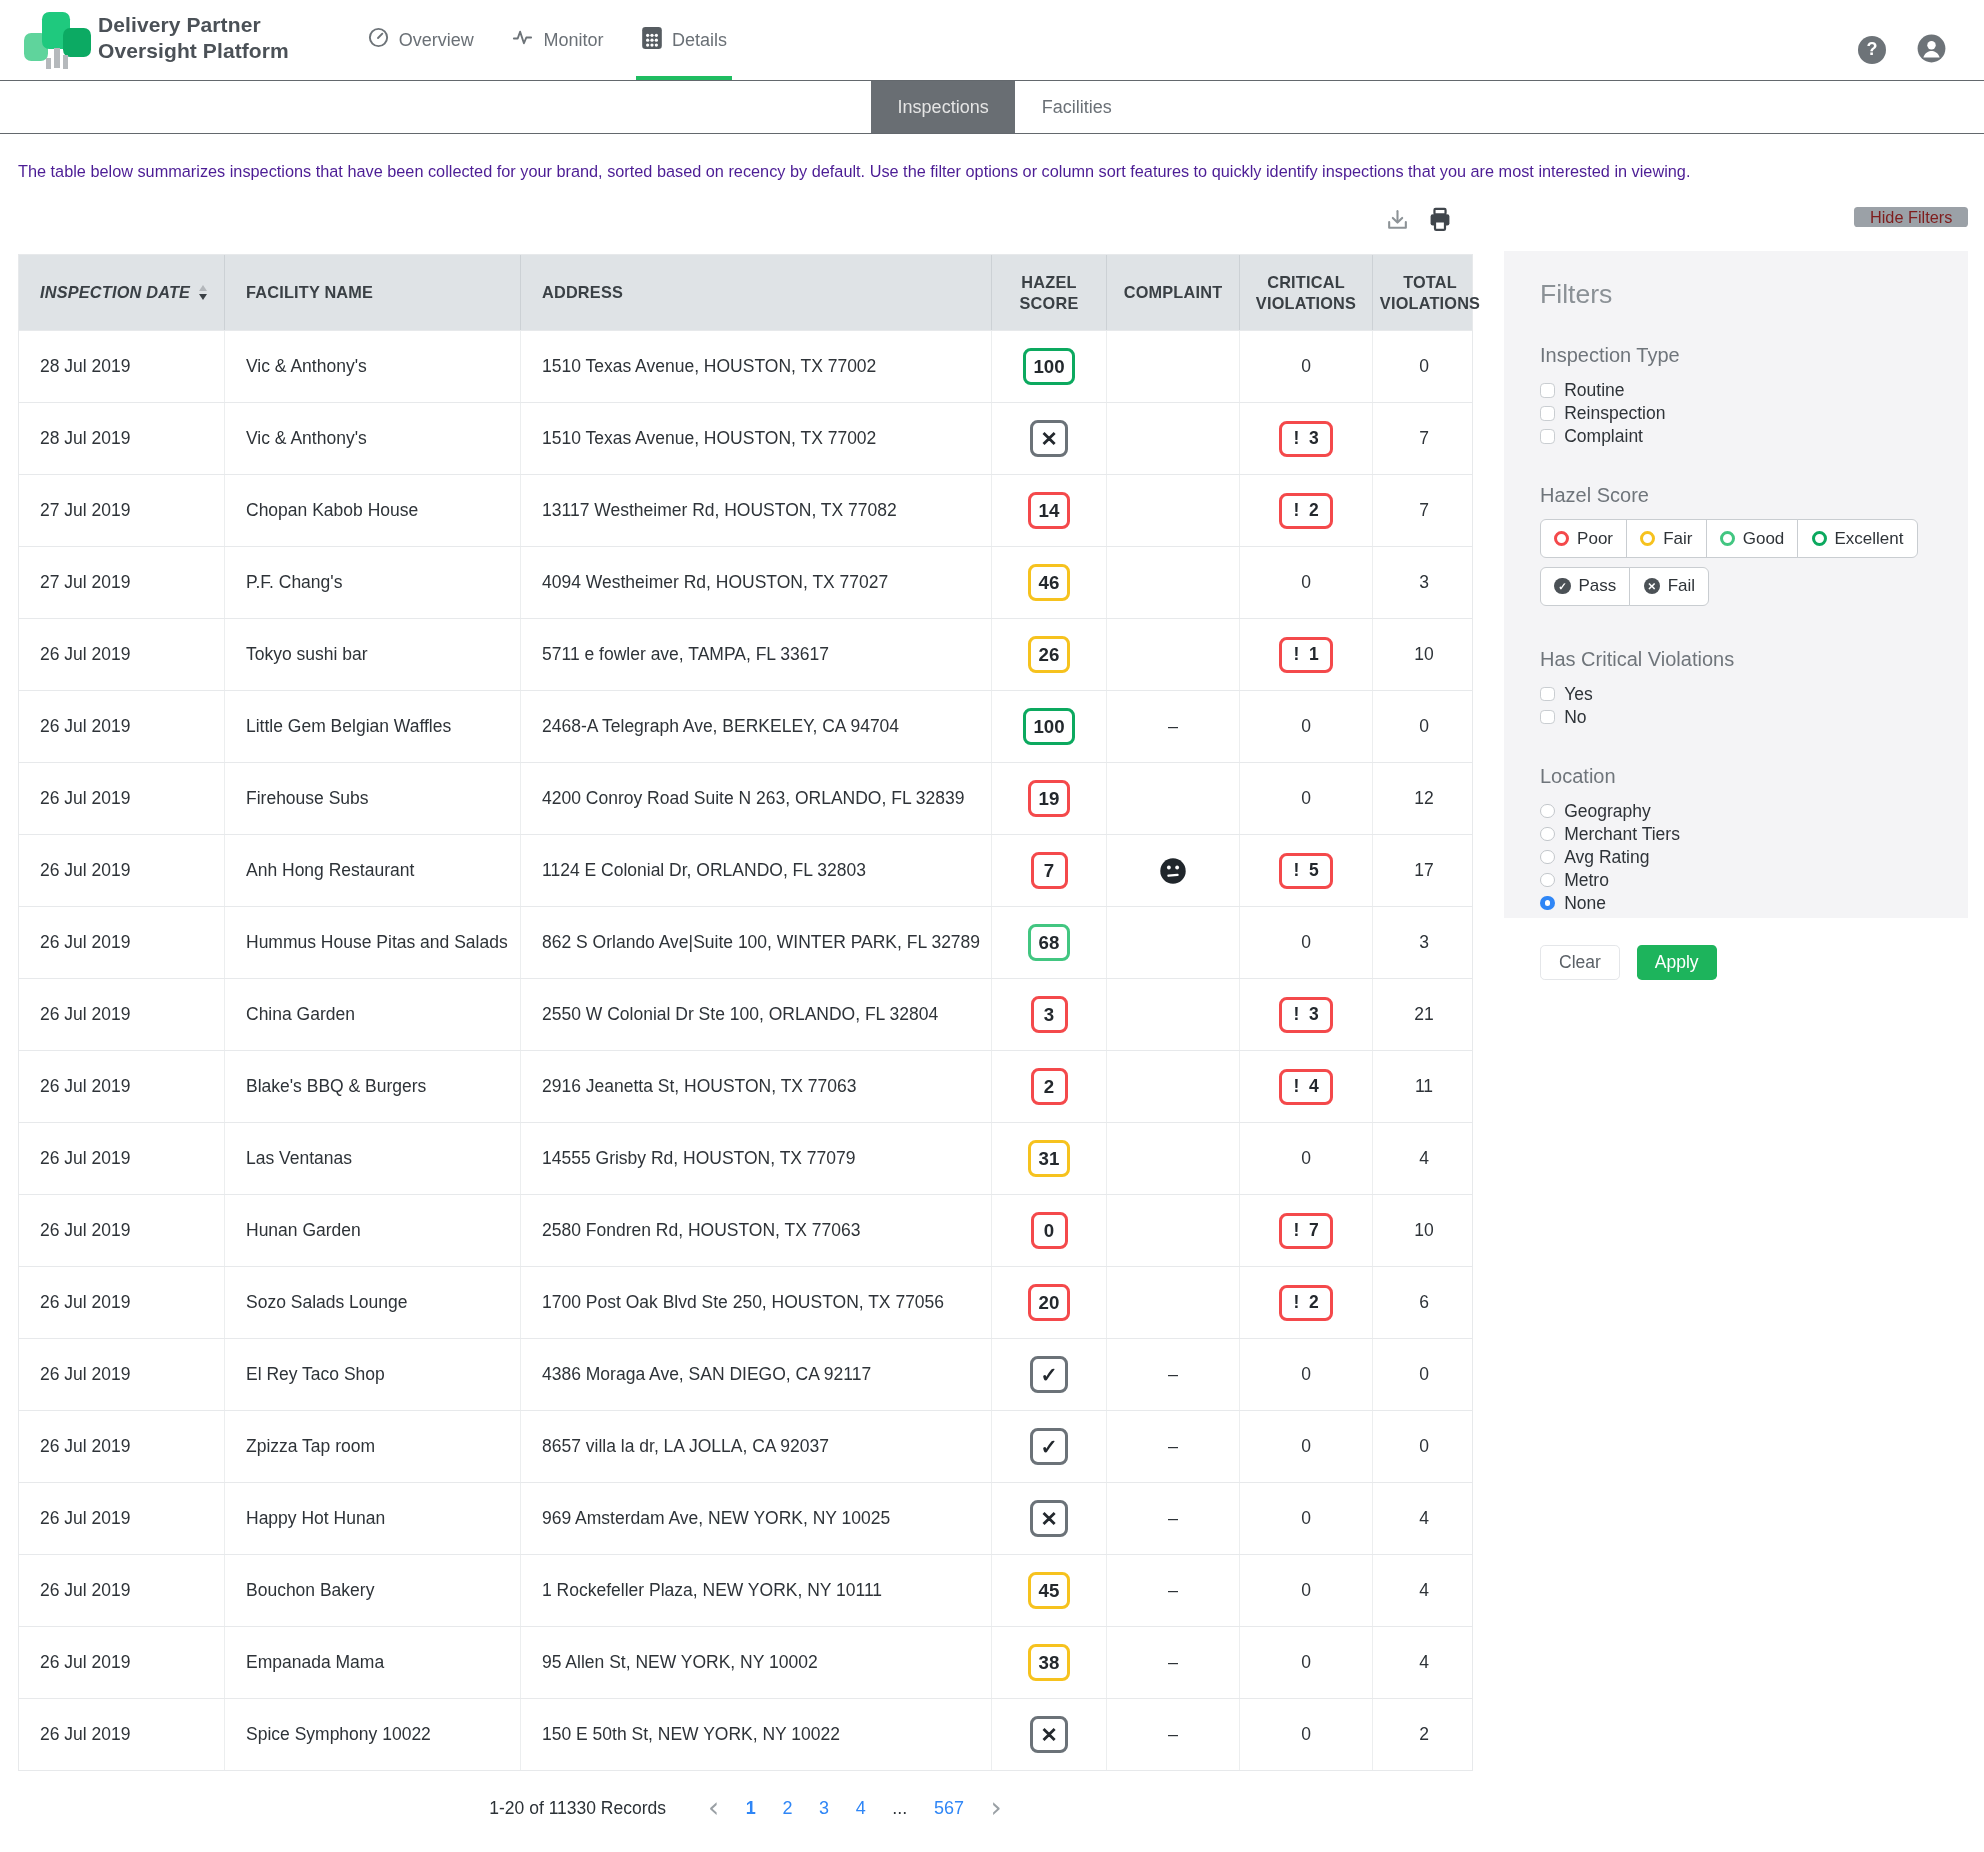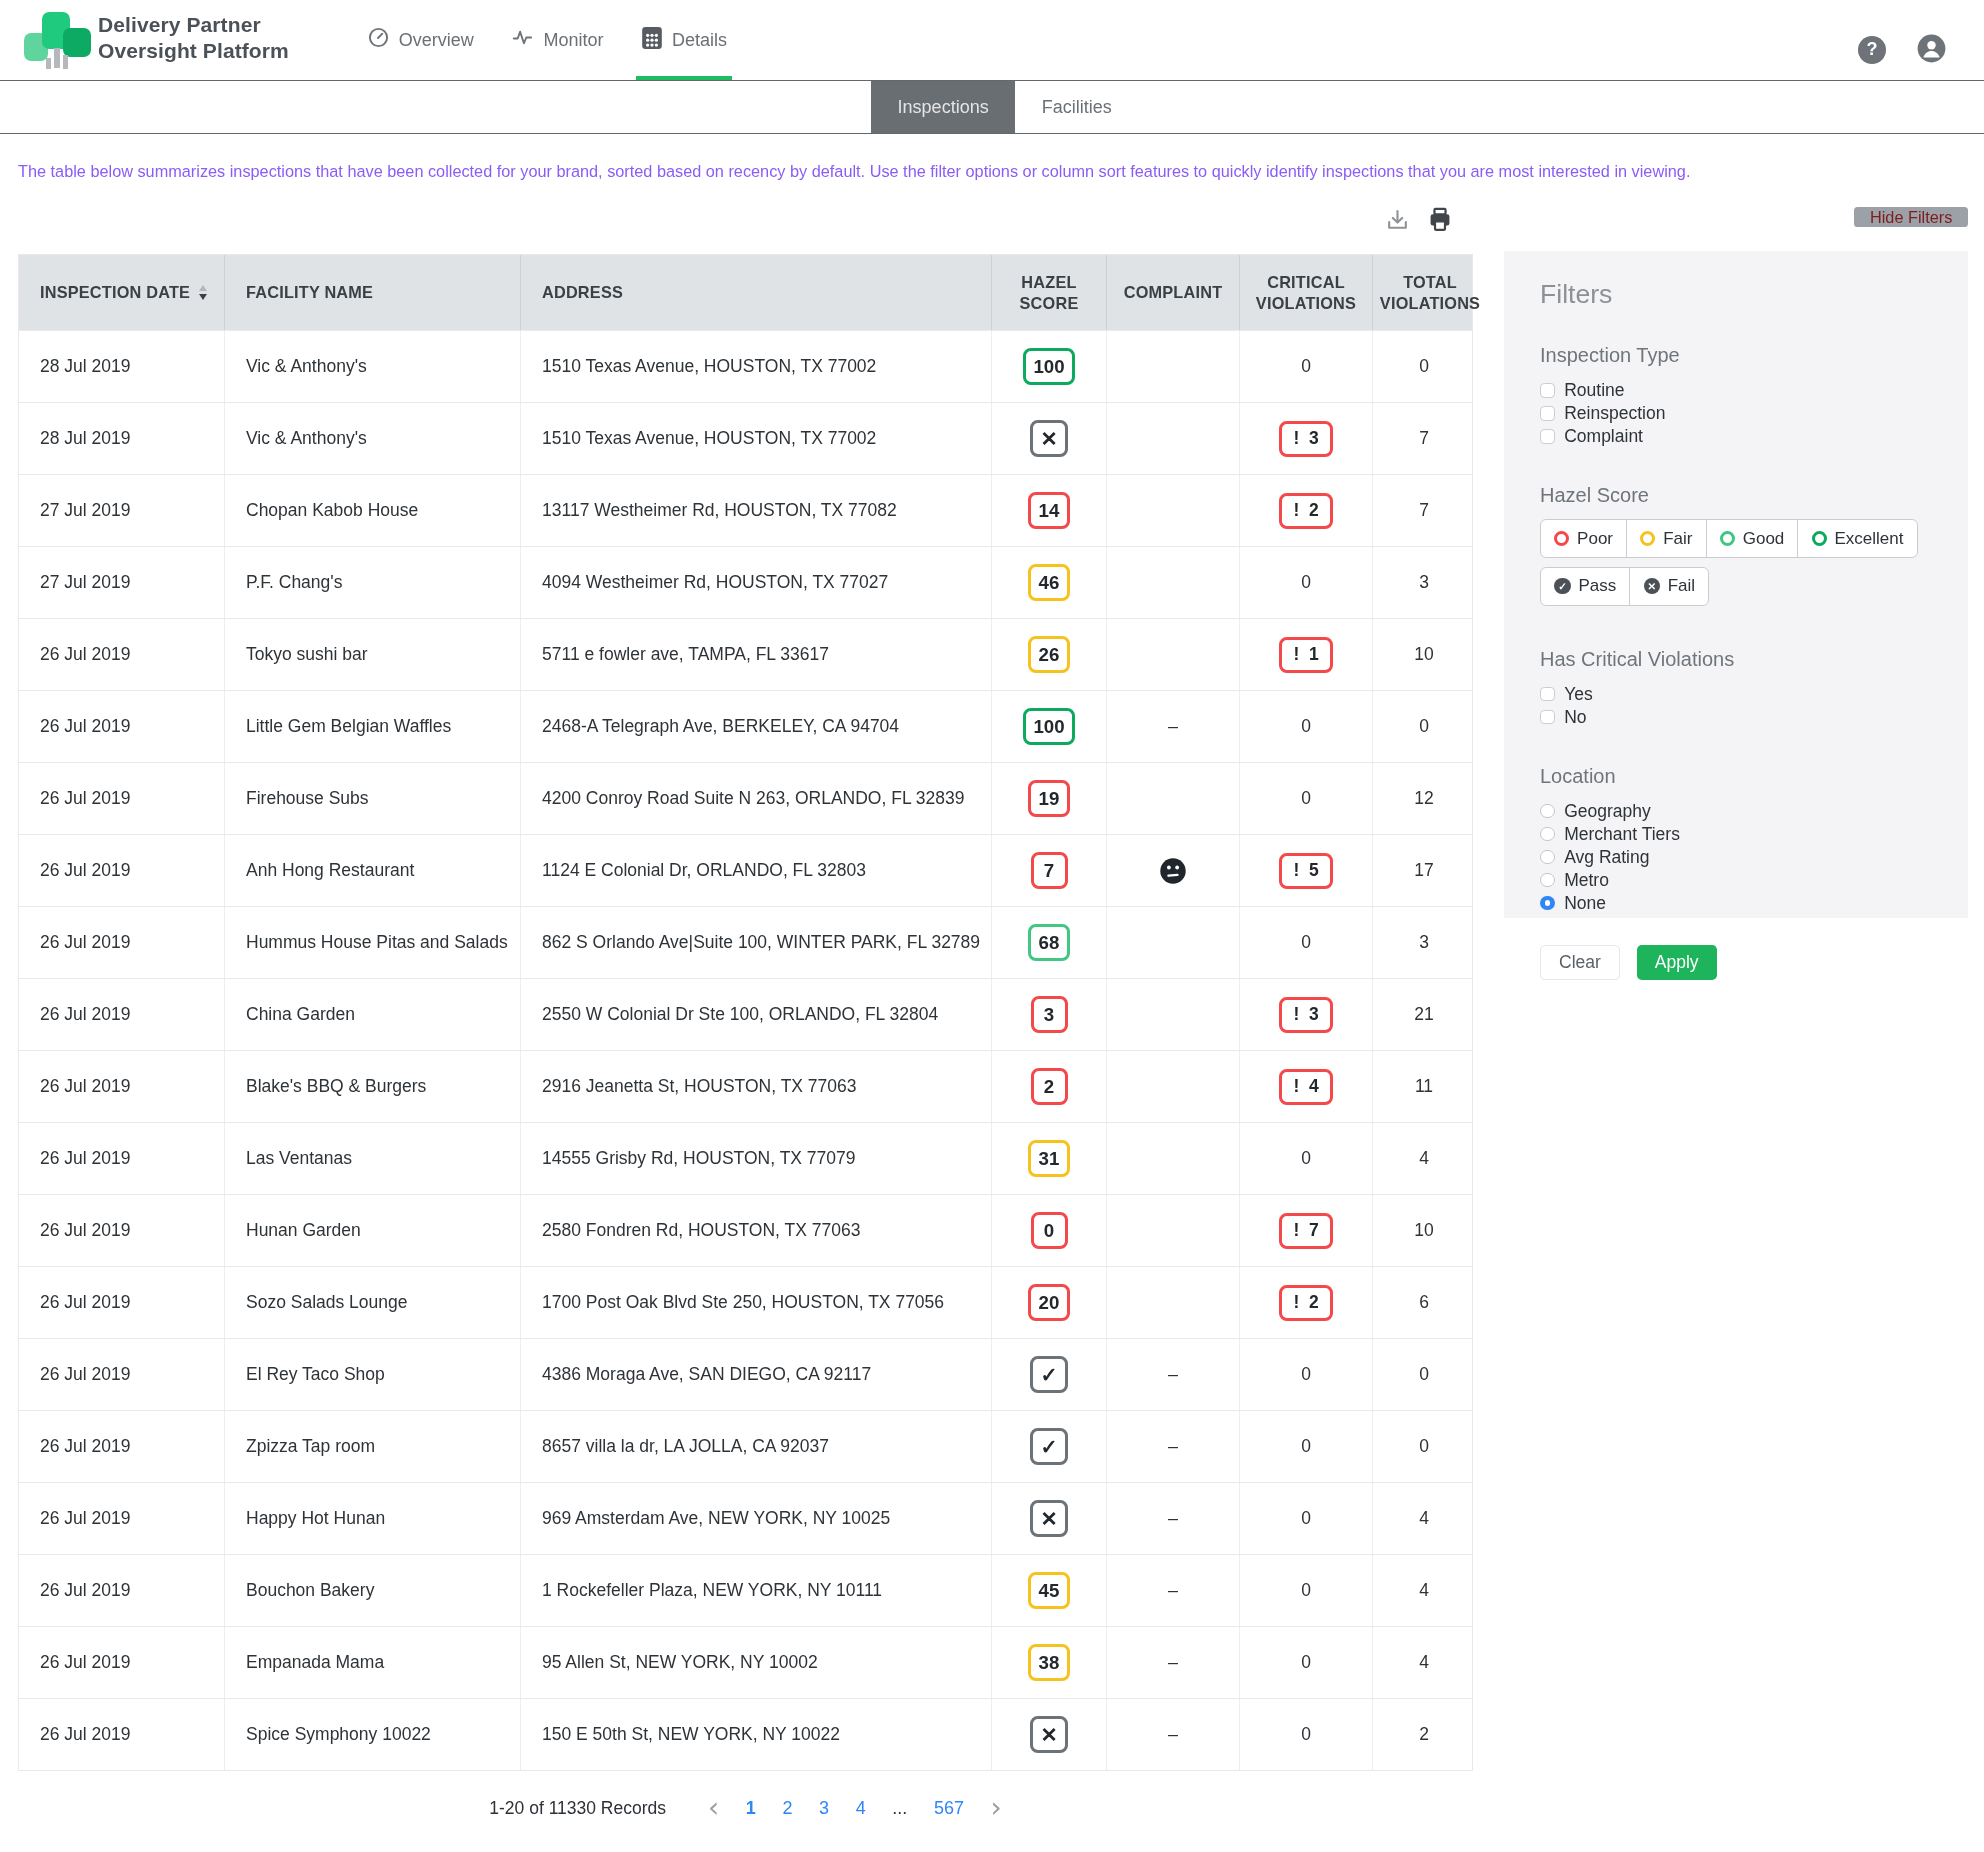--- a/index.html
+++ b/index.html
@@ -24,32 +24,32 @@
   .circle-icon{width:28px;height:28px;border-radius:50%;background:#6d7378;color:#fff;font-weight:bold;font-size:18px;display:flex;align-items:center;justify-content:center;}
 
   
   .tabbar{position:absolute;left:0;top:80px;width:100%;height:54px;background:#fff;border-top:1.2px solid #63686d;border-bottom:1.2px solid #63686d;box-sizing:border-box;}
   .tabs{position:absolute;left:871px;top:0;height:100%;display:flex;}
   .tab{height:100%;display:flex;align-items:center;justify-content:center;font-size:18px;padding:0 26.6px;cursor:pointer;}
   .tab.active{background:#696e73;color:#e5e5e5;}
   .tab.inactive{background:#fff;color:#6a7076;}
 
   
-  .desc{position:absolute;left:18px;top:162px;width:1944px;font-size:16.3px;color:#8b5cf6;}
+  .desc{position:absolute;left:18px;top:162px;width:1944px;font-size:16.3px;color:#4c1d95;}
 
   
   .tool-icons{position:absolute;left:1385px;top:206px;display:flex;gap:15.7px;align-items:flex-end;}
   .hide-filters-btn{position:absolute;right:17px;top:207px;height:20px;background:#9ba1a7;border:none;border-radius:3.6px;color:#7f1d1d;font-size:16.3px;font-family:inherit;padding:0 15.7px;cursor:pointer;}
 
   
   .table{position:absolute;left:18px;top:254px;width:1455px;border:0.6px solid #e7e9eb;box-sizing:border-box;}
   .tr{display:grid;grid-template-columns:205px 296px 471px 115px 133px 133px 103px;}
   .thead{background:#dfe3e6;}
   .th{display:flex;align-items:center;height:75px;font-size:16.3px;font-weight:bold;color:#3a4045;letter-spacing:0.2px;box-sizing:border-box;border-left:0.6px solid #ccd1d5;}
-  .th:first-child{border-left:none;}
+  .th:first-child{border-left:none;font-style:italic;}
   .th.left{padding-left:21px;}
   .th.center{justify-content:center;text-align:center;line-height:21px;padding:0 12px;}
   .row{border-top:1.2px solid #e7e9eb;background:#fff;}
   .td{display:flex;align-items:center;height:71px;font-size:17.5px;color:#2e3338;box-sizing:border-box;border-left:0.6px solid #eceeef;}
   .td:first-child{border-left:none;}
   .td.left{padding-left:21px;}
   .td.center{justify-content:center;}
   .sort{display:inline-flex;flex-direction:column;margin-left:8.5px;}
   .sort .up{width:0;height:0;border-left:4.8px solid transparent;border-right:4.8px solid transparent;border-bottom:6px solid #b3b7bb;}
   .sort .down{width:0;height:0;margin-top:3px;border-left:4.8px solid transparent;border-right:4.8px solid transparent;border-top:6px solid #3a4045;}

